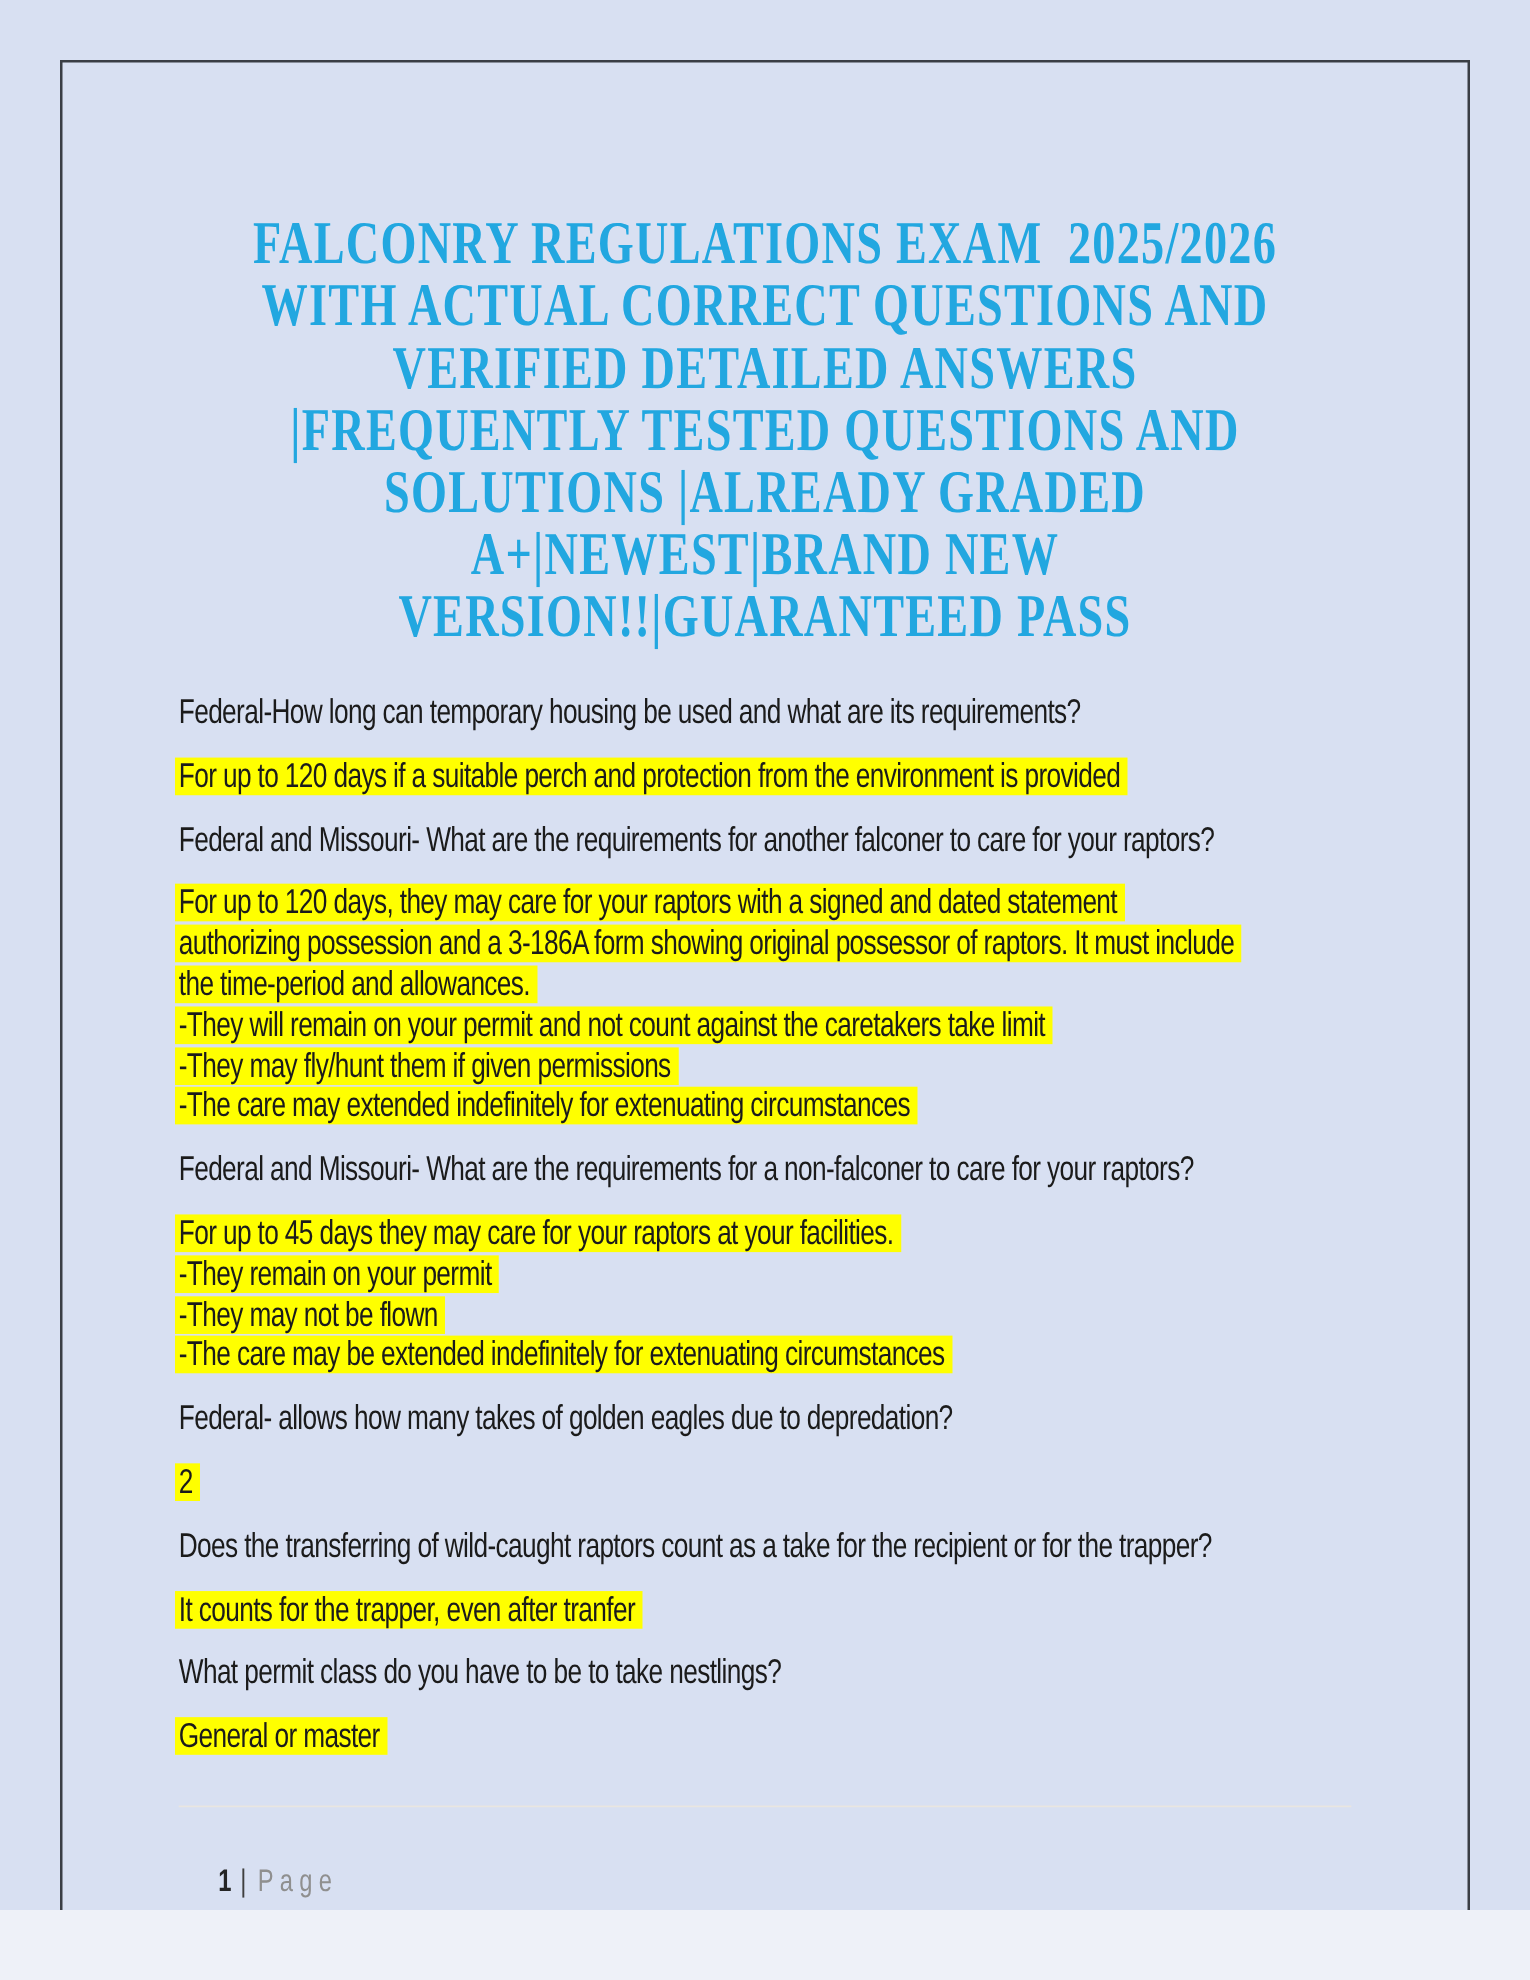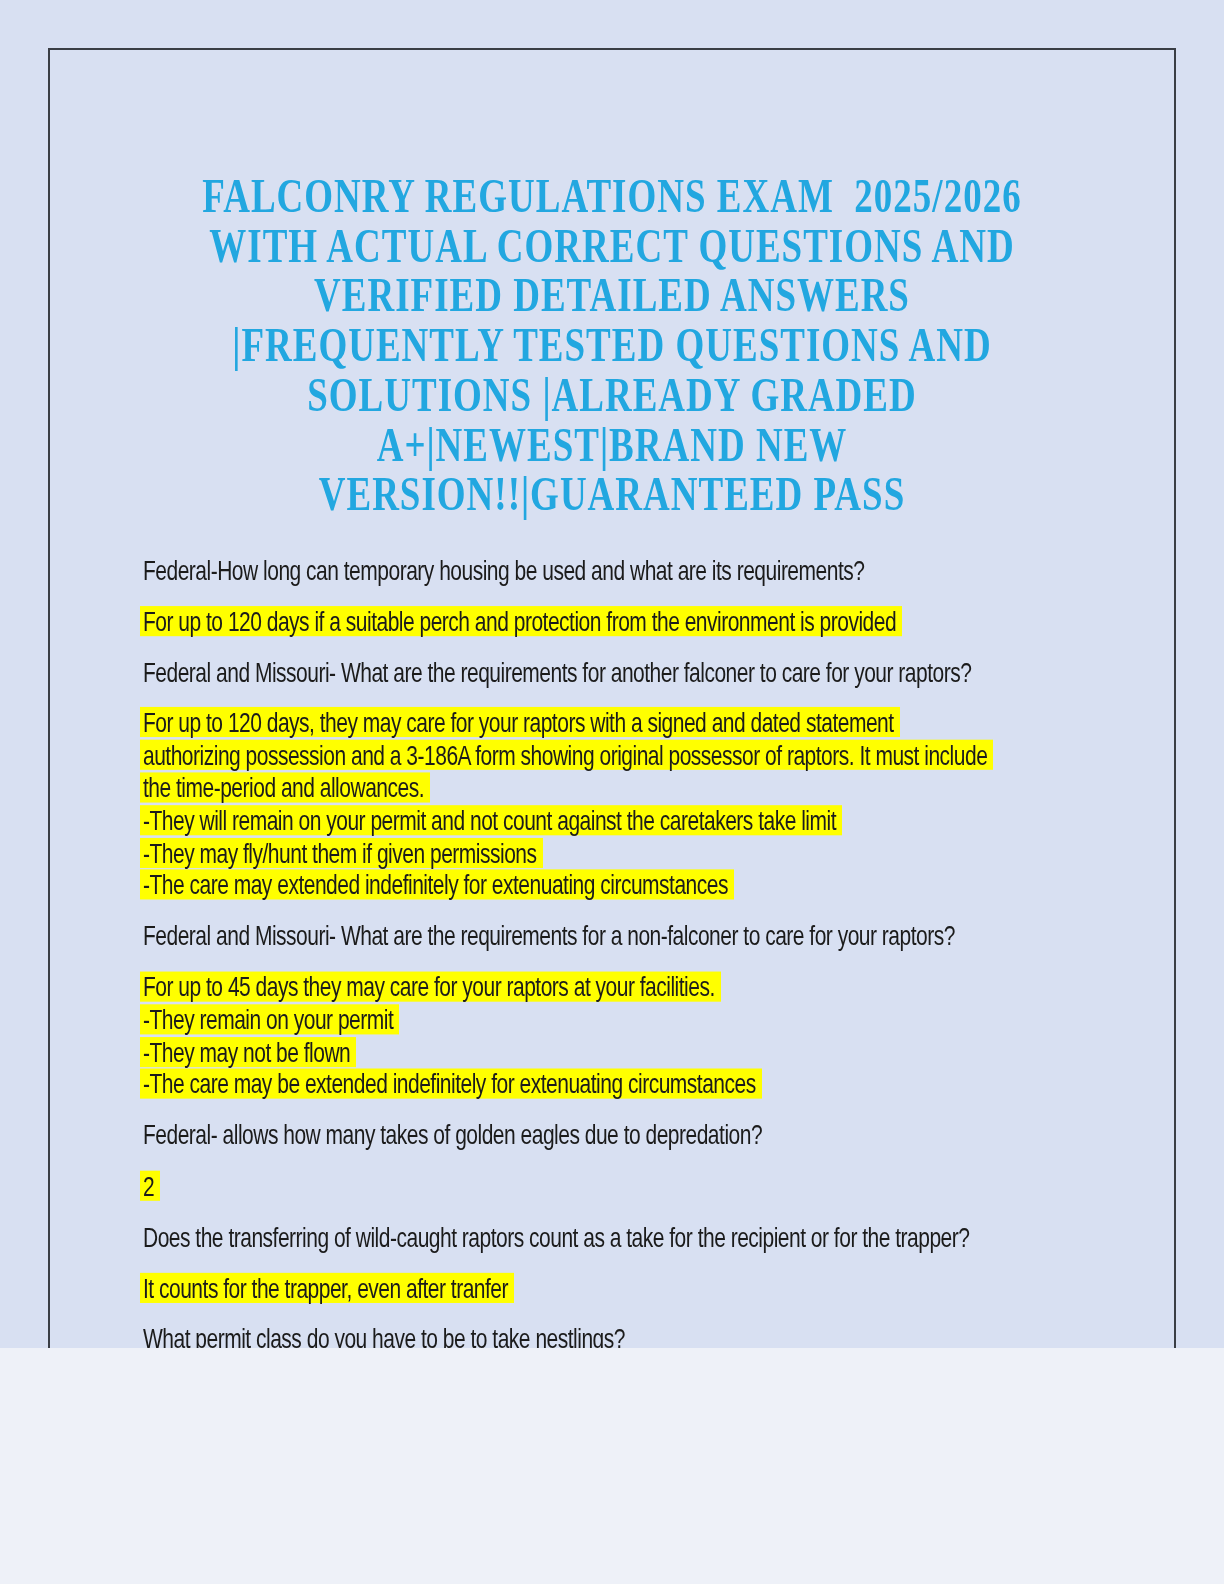--- a/index.html
+++ b/index.html
@@ -1,18 +1,18 @@
 <!DOCTYPE html>
 <html style="--background: #d8e0f2; --title: #22a7e0; --highlight: #ffff00; --body-text: #1b1b1b; --border: #3a3e45;"><head>
 <meta charset="utf-8">
 <style>
   html,body{margin:0;padding:0;background:#eef1f8;}
   .page{
     position:relative;
-    width:1224px;height:1348px;
+    width:1224px;height:1528px;
     background:var(--background,#d8e0f2);
     overflow:hidden;
     font-family:"Liberation Sans",sans-serif;
   }
   .frame{
     position:absolute;left:48px;top:48px;
     width:1124px;height:1484px;
     border:2px solid var(--border,#3a3e45);
   }
   

